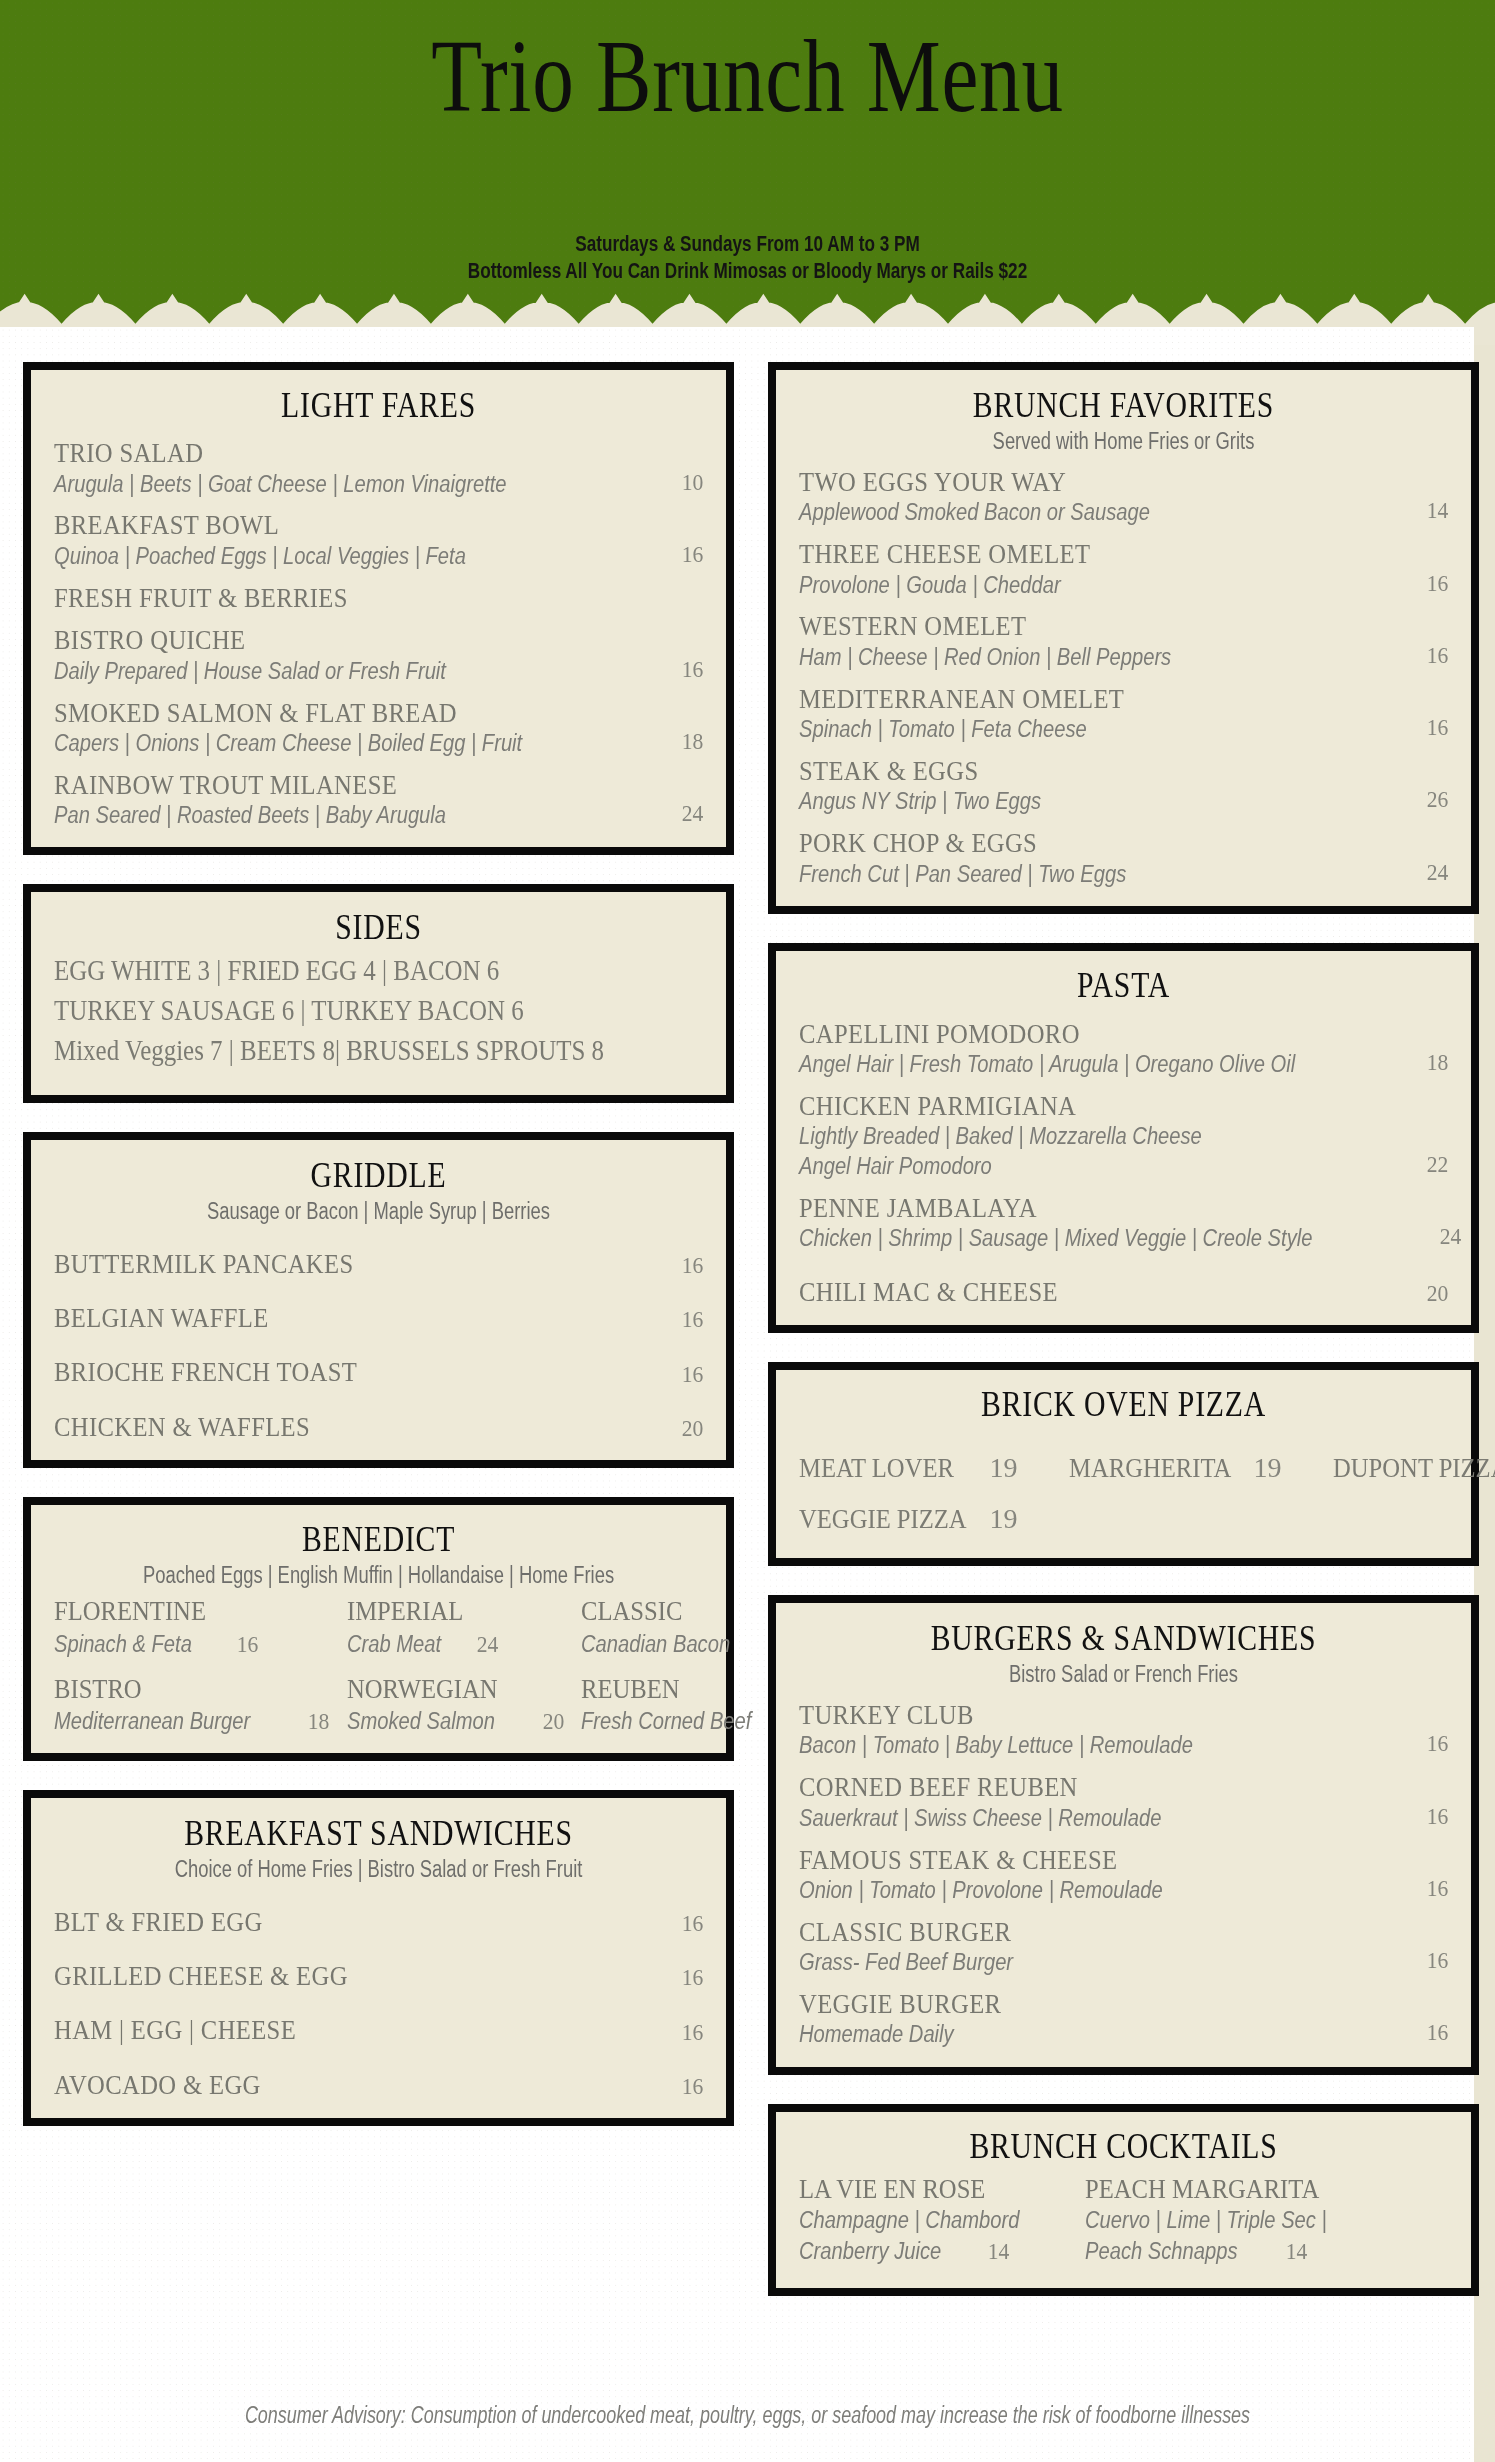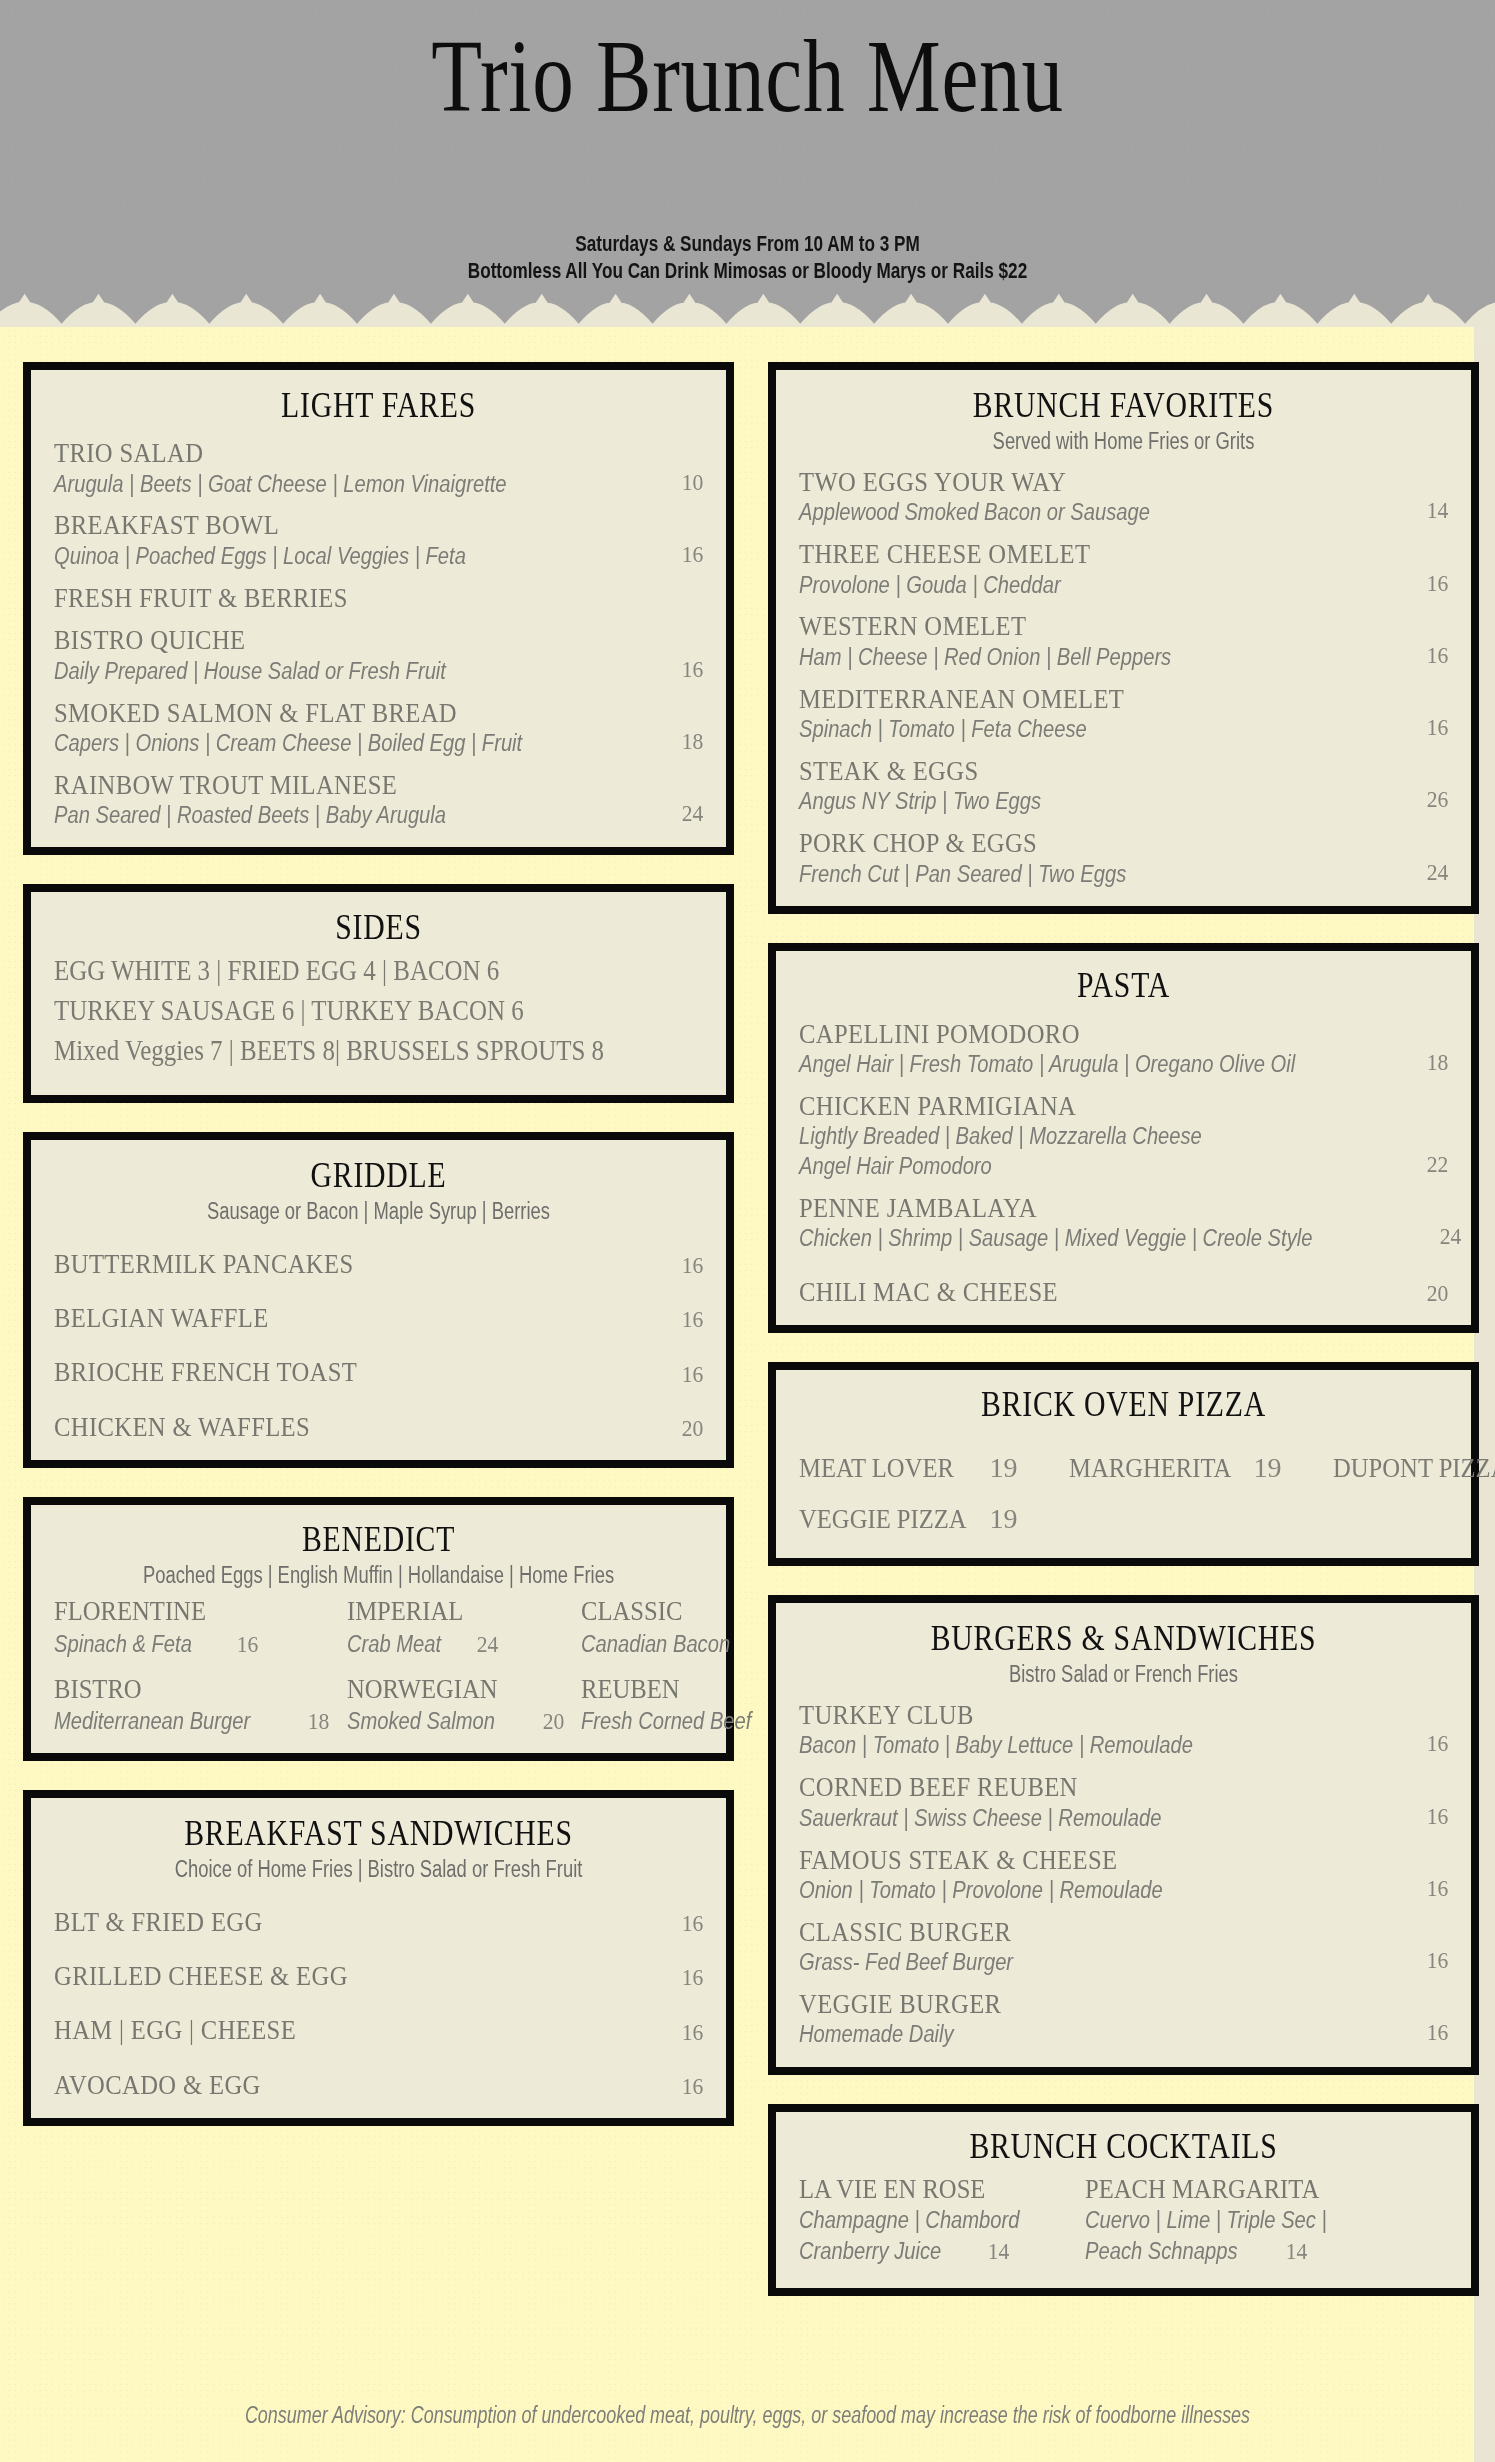--- a/index.html
+++ b/index.html
@@ -14,21 +14,21 @@
     position: relative;
     overflow: hidden;
   }
 
   
   #header-band {
     position: absolute;
     left: 0; top: 0;
     width: 1495px;
     height: 327px;
-    background: #a3a3a3;
+    background: #4d7c0f;
   }
   #header-texture {
     position: absolute;
     left: 0; top: 0;
     width: 100%;
     height: 100%;
     background-image:
       radial-gradient(circle, rgba(120,115,95,.22) 0.5px, transparent 0.6px);
     background-size: 6.2px 6.2px;
     opacity: .55;
@@ -72,21 +72,21 @@
   #hours-line { top: 231px; font-size: 22px; }
   #bottomless-line { top: 258px; font-size: 22px; }
 
   
   #menu-body {
     position: absolute;
     left: 0;
     top: 327px;
     width: 1474px;
     height: 2135px;
-    background: #fef9c3;
+    background: #ffffff;
   }
   #body-texture {
     position: absolute;
     left: 0; top: 0;
     width: 100%; height: 100%;
     background-image:
       radial-gradient(circle, rgba(130,125,105,.16) 0.5px, transparent 0.6px);
     background-size: 6.2px 6.2px;
     pointer-events: none;
   }

